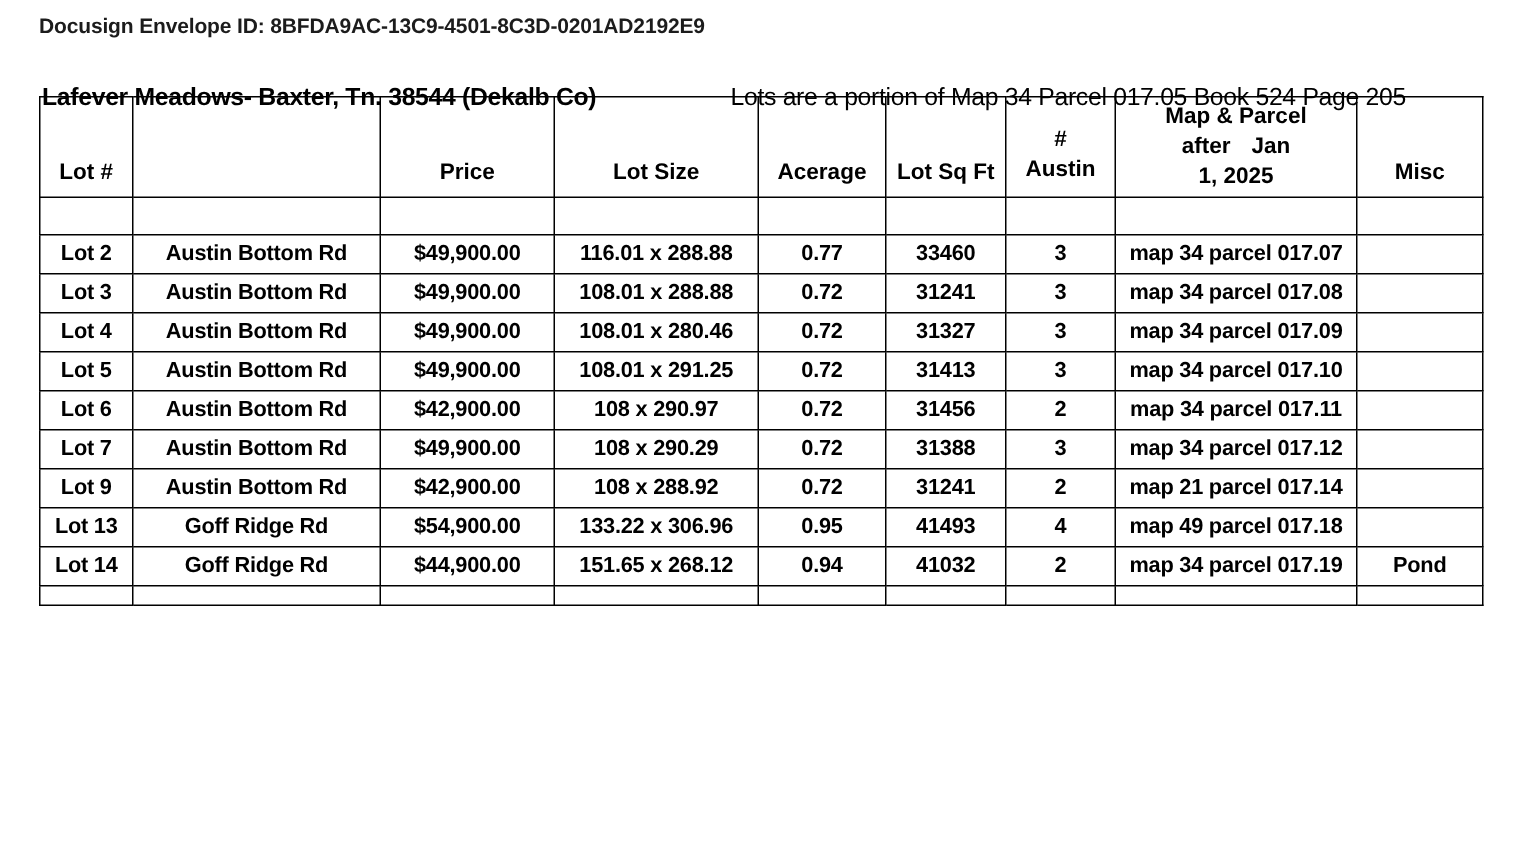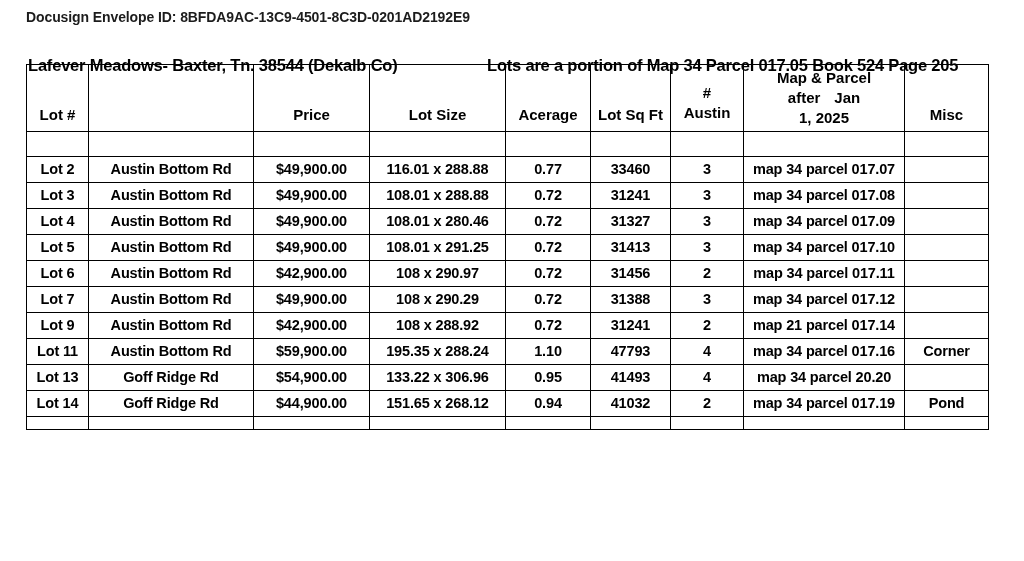--- a/index.html
+++ b/index.html
@@ -45,21 +45,21 @@
     font-size: 16.5px;
     font-weight: 700;
     white-space: nowrap;
     letter-spacing: -0.2px;
   }
   .doc-subtitle {
     position: absolute;
     left: 487px;
     top: 0;
     font-size: 16.5px;
-    font-weight: 700;
+    font-weight: 400;
     white-space: nowrap;
     letter-spacing: -0.2px;
   }
 
   
   .table-wrap {
     position: absolute;
     left: 26px;
     top: 64px;
     width: 962px;
@@ -260,39 +260,28 @@
           <td class="cell-road">Austin Bottom Rd</td>
           <td>$42,900.00</td>
           <td>108 x 288.92</td>
           <td>0.72</td>
           <td>31241</td>
           <td>2</td>
           <td class="cell-parcel">map 21 parcel 017.14</td>
           <td class="cell-misc"></td>
         </tr>
         <tr class="data-row">
-          <td>Lot 11</td>
-          <td class="cell-road">Austin Bottom Rd</td>
-          <td>$59,900.00</td>
-          <td>195.35 x 288.24</td>
-          <td>1.10</td>
-          <td>47793</td>
-          <td>4</td>
-          <td class="cell-parcel">map 34 parcel 017.16</td>
-          <td class="cell-misc">Corner</td>
-        </tr>
-        <tr class="data-row">
           <td>Lot 13</td>
           <td class="cell-road">Goff Ridge Rd</td>
           <td>$54,900.00</td>
           <td>133.22 x 306.96</td>
           <td>0.95</td>
           <td>41493</td>
           <td>4</td>
-          <td class="cell-parcel">map 34 parcel 20.20</td>
+          <td class="cell-parcel">map 49 parcel 017.18</td>
           <td class="cell-misc"></td>
         </tr>
         <tr class="data-row">
           <td>Lot 14</td>
           <td class="cell-road">Goff Ridge Rd</td>
           <td>$44,900.00</td>
           <td>151.65 x 268.12</td>
           <td>0.94</td>
           <td>41032</td>
           <td>2</td>

